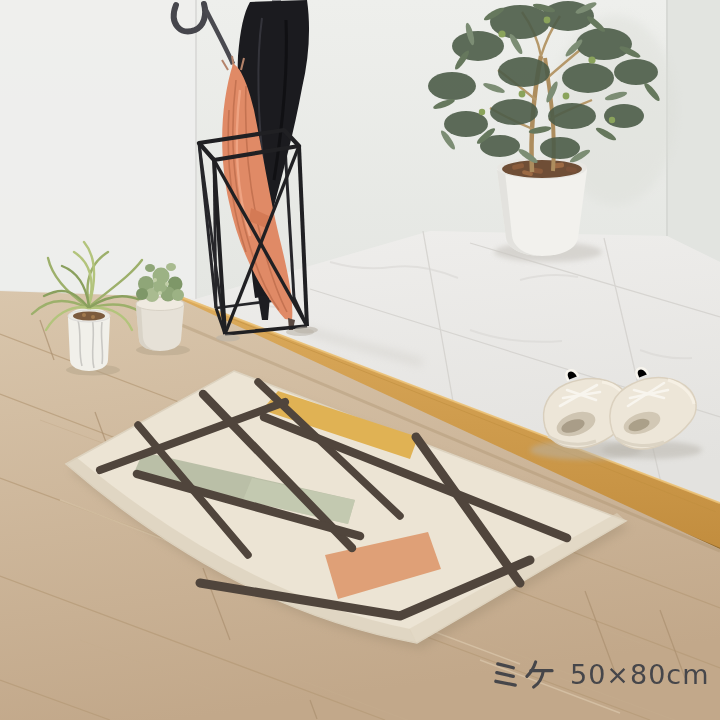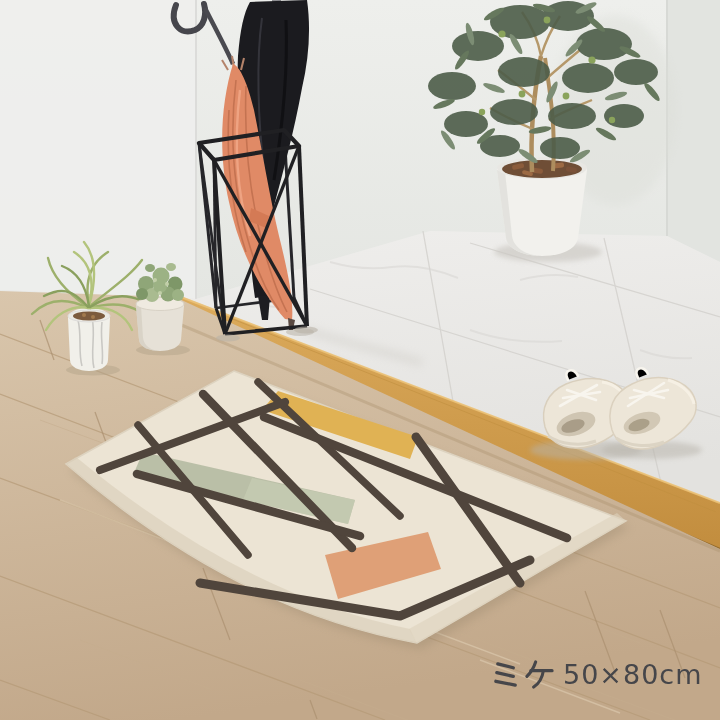--- a/index.html
+++ b/index.html
@@ -1,19 +1,19 @@
 <!DOCTYPE html>
 <html><head>
 <meta charset="utf-8">
 <style>
   html,body{margin:0;padding:0;background:#ffffff;}
   .scene{position:relative;width:720px;height:720px;overflow:hidden;background:#e9eae7;
          font-family:"DejaVu Sans","Liberation Sans",sans-serif;}
   .scene svg.bg{position:absolute;left:0;top:0;}
-  .caption{position:absolute;left:492px;top:659px;display:flex;align-items:center;gap:9px;
+  .caption{position:absolute;left:492px;top:659px;display:flex;align-items:center;gap:16px;
            font-size:27px;letter-spacing:1px;font-weight:400;text-align:center;}
   .caption .kana{display:flex;gap:4px;align-items:center;}
   .caption .size{white-space:nowrap;}
 </style>
 </head>
 <body>
 
 <div class="scene">
 <svg class="bg" width="720" height="720" viewBox="0 0 720 720">
   <defs>

